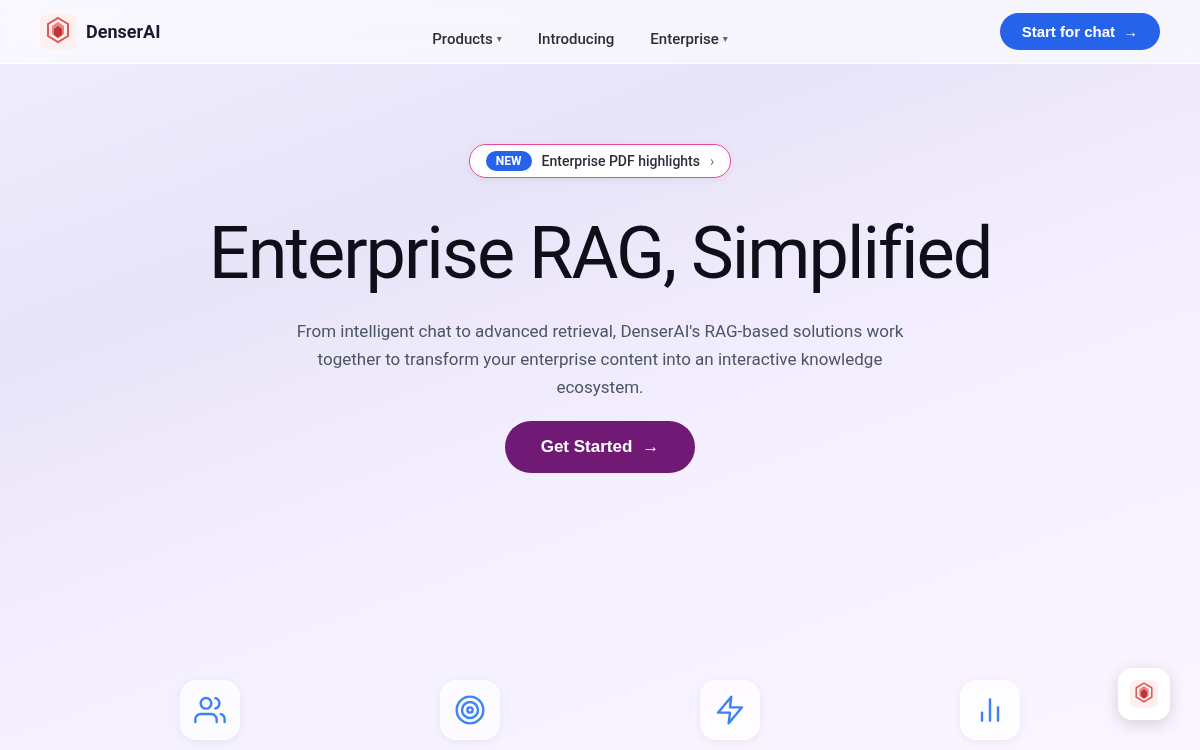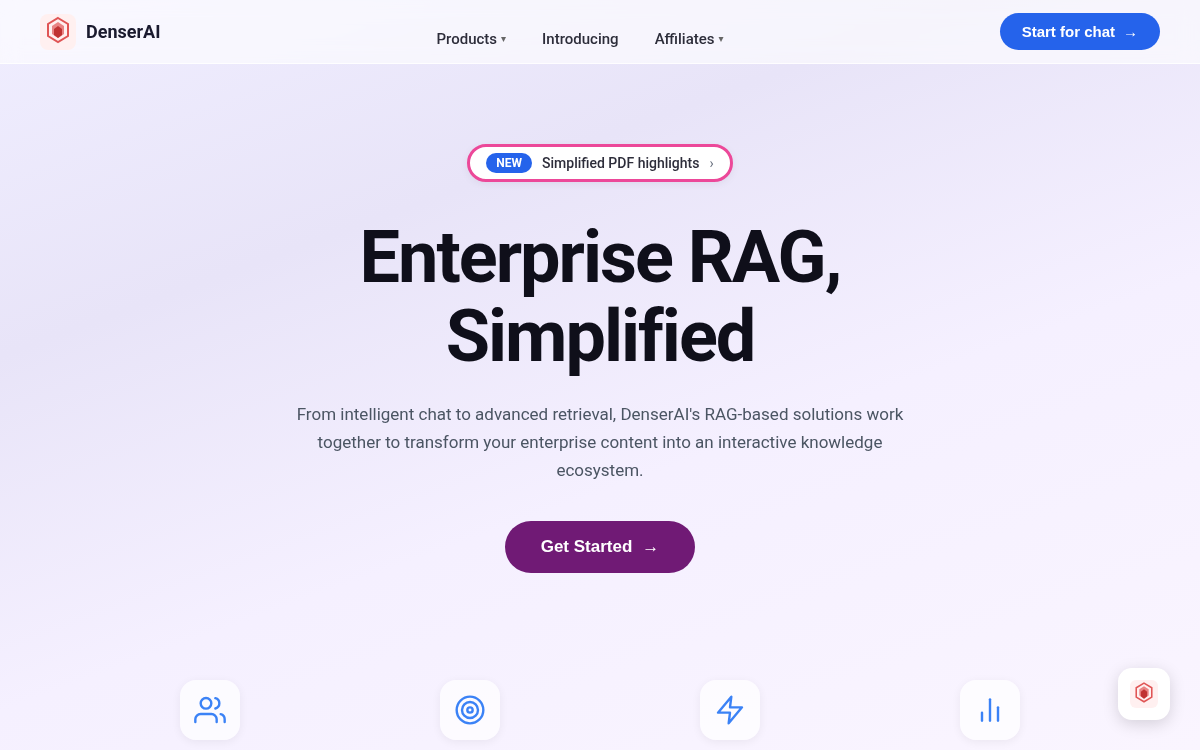--- a/index.html
+++ b/index.html
@@ -94,21 +94,21 @@
       align-items: center;
       padding-top: 80px;
       position: relative;
     }
 
     .new-badge {
       display: flex;
       align-items: center;
       gap: 10px;
       background: white;
-      border: 3px solid #ec4899;
+      border: 1px solid #ec4899;
       border-radius: 25px;
       padding: 6px 16px;
       box-shadow: 0 2px 8px rgba(0,0,0,0.06);
       cursor: pointer;
       margin-bottom: 36px;
     }
 
     .new-tag {
       background: #2563eb;
       color: white;
@@ -124,36 +124,36 @@
       color: #2d2d3a;
     }
 
     .new-arrow {
       color: #6b7280;
       font-size: 14px;
     }
 
     .hero-title {
       font-size: 72px;
-      font-weight: 700;
+      font-weight: 400;
       color: #0f0f1a;
       text-align: center;
       line-height: 1.1;
       letter-spacing: -2px;
       margin-bottom: 24px;
       max-width: 800px;
     }
 
     .hero-subtitle {
       font-size: 17px;
       color: #4b5563;
       text-align: center;
       max-width: 620px;
       line-height: 1.65;
-      margin-bottom: 36px;
+      margin-bottom: 20px;
     }
 
     .get-started-btn {
       background: #701a75;
       color: white;
       border: none;
       padding: 16px 36px;
       border-radius: 30px;
       font-size: 17px;
       font-weight: 600;
@@ -246,37 +246,37 @@
 
     <div class="nav-links">
       <div class="nav-item">
         <span>Products</span>
         <span class="nav-chevron">▾</span>
       </div>
       <div class="nav-item">
         <span>Introducing</span>
       </div>
       <div class="nav-item">
-        <span>Affiliates</span>
+        <span>Enterprise</span>
         <span class="nav-chevron">▾</span>
       </div>
     </div>
 
     <button class="start-btn">
       <span>Start for chat</span>
       <span>→</span>
     </button>
   </nav>
 
   <div class="hero-container">
     <div class="hero">
 
       <div class="new-badge">
         <span class="new-tag">NEW</span>
-        <span class="new-text">Simplified PDF highlights</span>
+        <span class="new-text">Enterprise PDF highlights</span>
         <span class="new-arrow">›</span>
       </div>
 
       <h1 class="hero-title">Enterprise RAG, Simplified</h1>
 
       <p class="hero-subtitle">From intelligent chat to advanced retrieval, DenserAI's RAG-based solutions work together to transform your enterprise content into an interactive knowledge ecosystem.</p>
 
       <button class="get-started-btn">
         <span>Get Started</span>
         <span>→</span>

